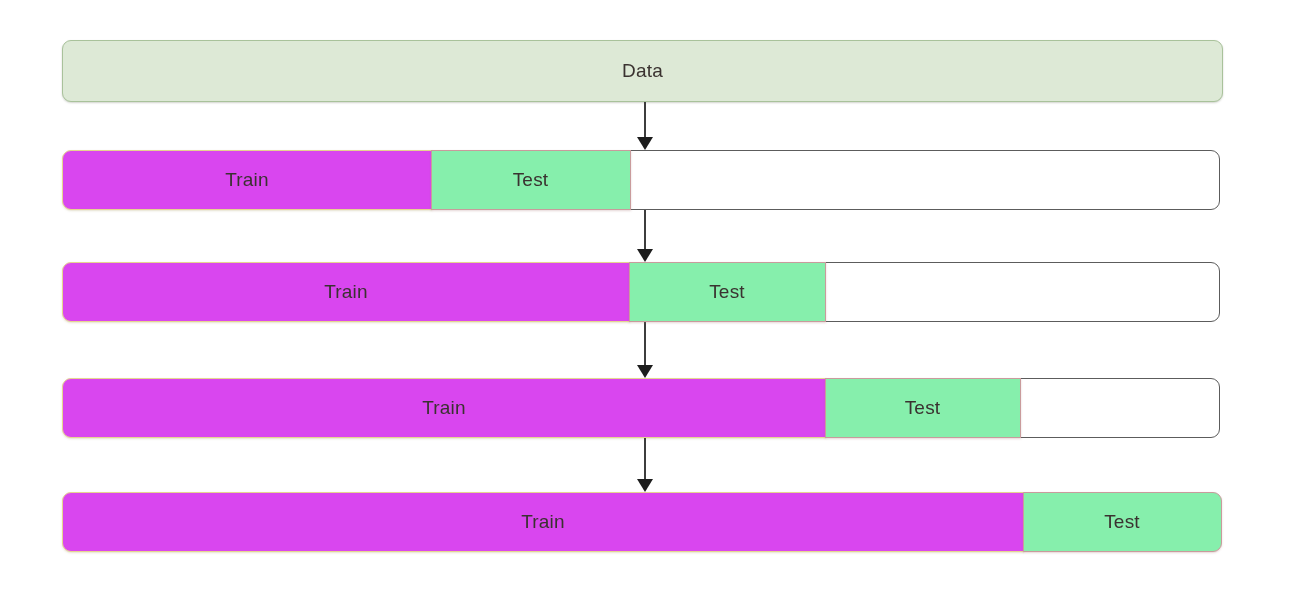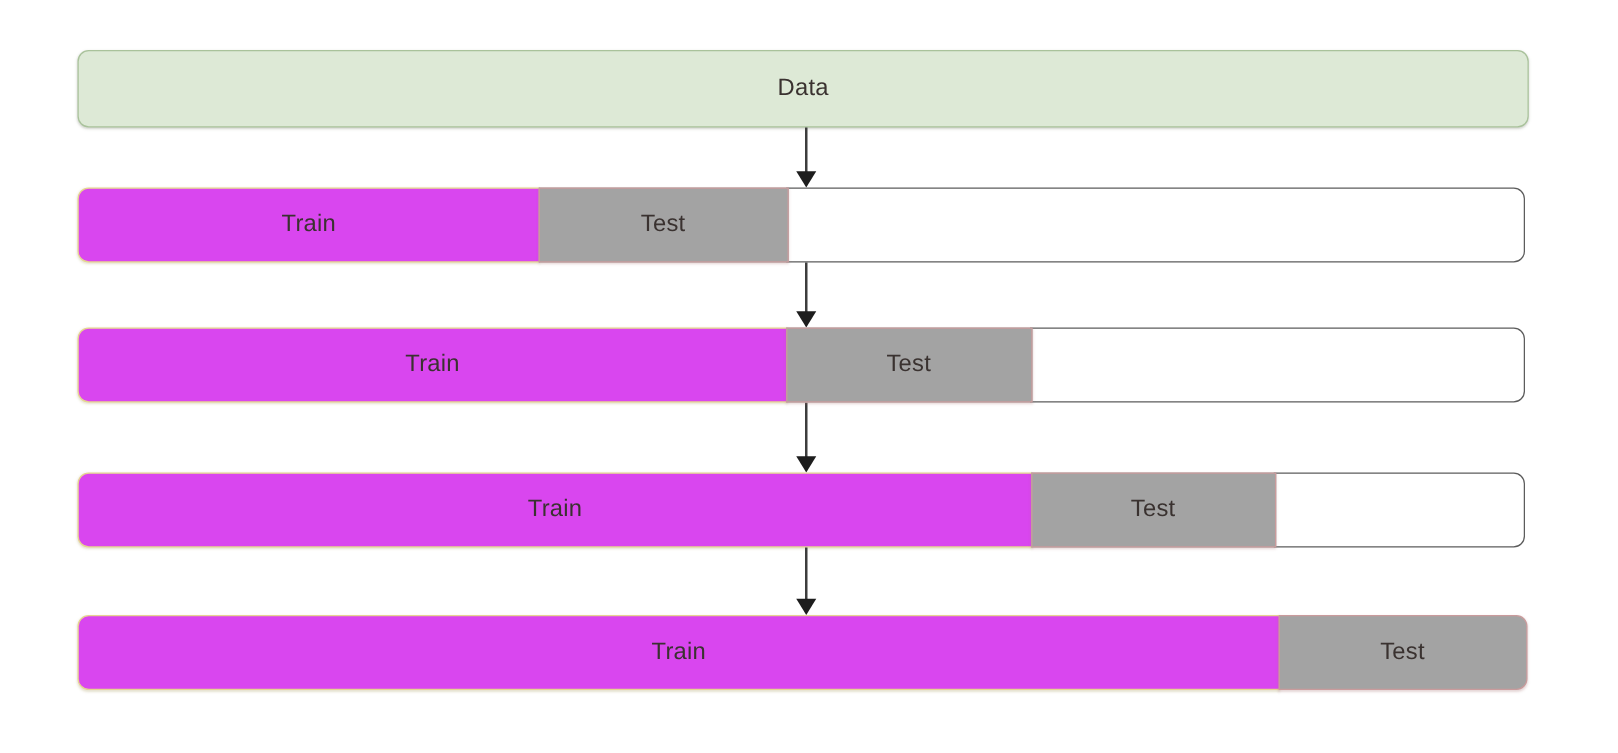--- a/index.html
+++ b/index.html
@@ -44,21 +44,21 @@
     width: 100%;
   }
   
   .seg-train {
     background: #d946ef;
     border: 1.5px solid #e6d490;
     box-shadow: 0 1px 2px rgba(170,155,95,0.30);
   }
   
   .seg-test {
-    background: #a3a3a3;
+    background: #86efac;
     border: 1.5px solid #c99b9c;
     box-shadow: 0 1px 2px rgba(170,120,120,0.30);
     z-index: 2;
   }
   
   .seg-empty {
     background: #ffffff;
     border: 1.5px solid #5c5c5c;
   }
   

